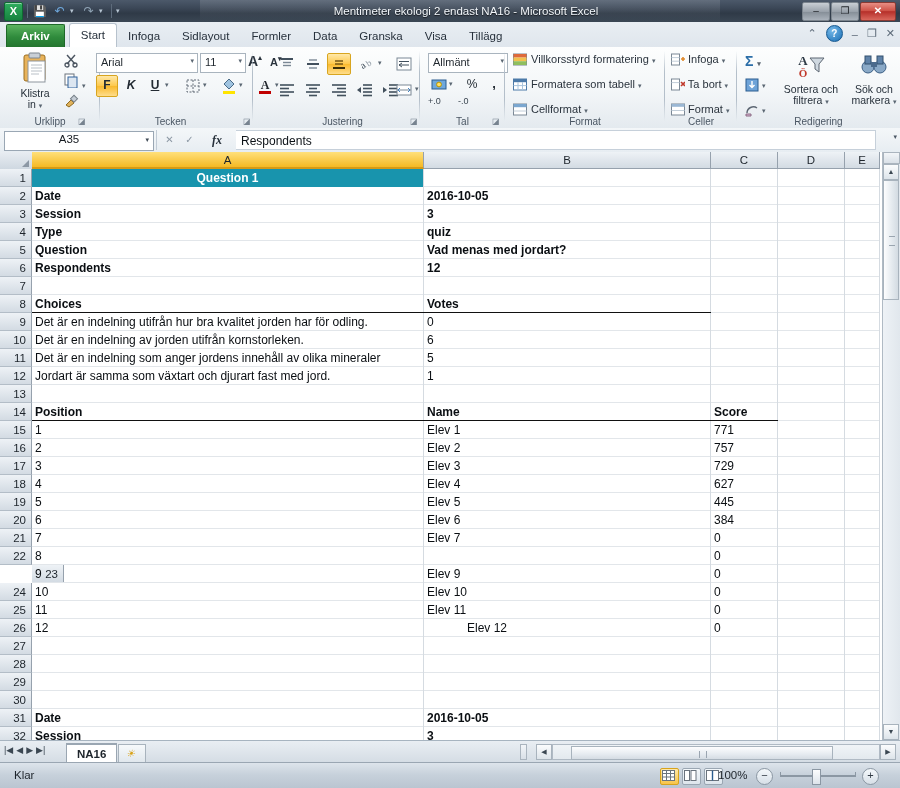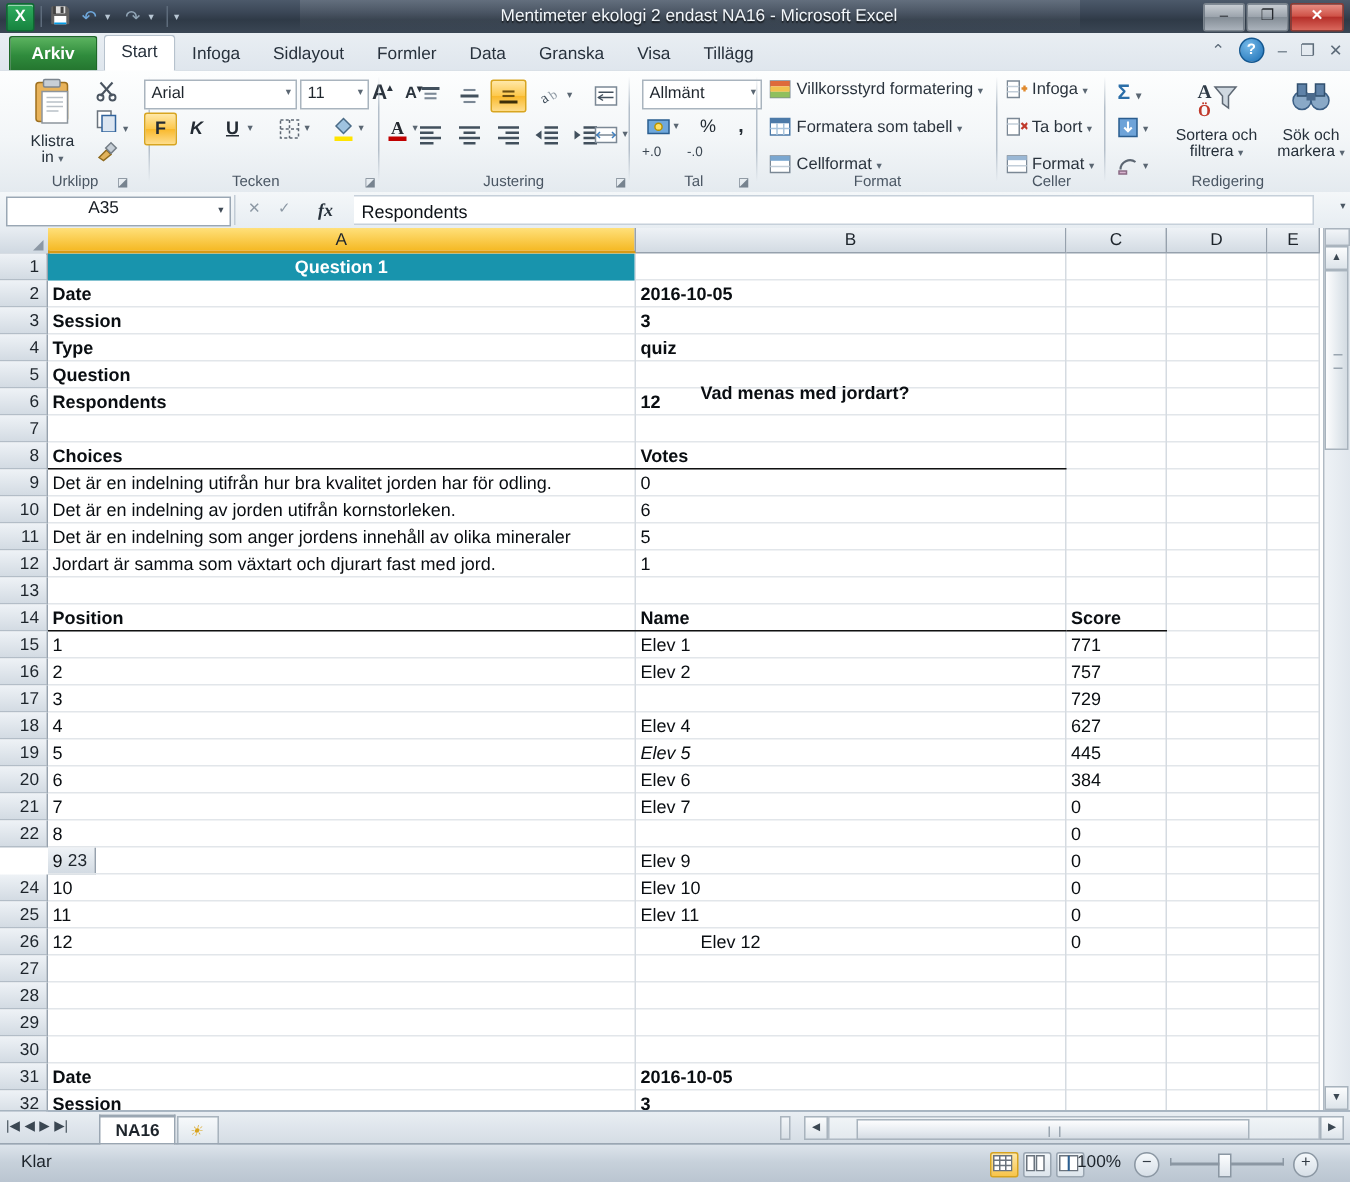--- a/index.html
+++ b/index.html
@@ -651,21 +651,21 @@
         <div class="gl-v" style="left: 812px;"></div>
         <div class="gl-v" style="left: 847px;"></div>
         <div class="cell qhdr" style="left: 0px; top: 0px; width: 391px; background: rgb(24, 148, 173);">Question 1</div>
         <div class="cell b" style="left: 0px; top: 18px; width: 392px;">Date</div>
         <div class="cell b" style="left: 392px; top: 18px; width: 287px;">2016-10-05</div>
         <div class="cell b" style="left: 0px; top: 36px; width: 392px;">Session</div>
         <div class="cell b" style="left: 392px; top: 36px; width: 287px;">3</div>
         <div class="cell b" style="left: 0px; top: 54px; width: 392px;">Type</div>
         <div class="cell b" style="left: 392px; top: 54px; width: 287px;">quiz</div>
         <div class="cell b" style="left: 0px; top: 72px; width: 392px;">Question</div>
-        <div class="cell b" style="left: 392px; top: 84px; width: 287px; margin-left: 40px;">Vad menas med jordart?</div>
+        <div class="cell b" style="left: 392px; top: 72px; width: 287px;">Vad menas med jordart?</div>
         <div class="cell b" style="left: 0px; top: 90px; width: 392px;">Respondents</div>
         <div class="cell b" style="left: 392px; top: 90px; width: 287px;">12</div>
         <div class="cell b uline" style="left: 0px; top: 126px; width: 392px;">Choices</div>
         <div class="cell b uline" style="left: 392px; top: 126px; width: 287px;">Votes</div>
         <div class="cell" style="left: 0px; top: 144px; width: 392px;">Det är en indelning utifrån hur bra kvalitet jorden har för odling.</div>
         <div class="cell" style="left: 392px; top: 144px; width: 287px;">0</div>
         <div class="cell" style="left: 0px; top: 162px; width: 392px;">Det är en indelning av jorden utifrån kornstorleken.</div>
         <div class="cell" style="left: 392px; top: 162px; width: 287px;">6</div>
         <div class="cell" style="left: 0px; top: 180px; width: 392px;">Det är en indelning som anger jordens innehåll av olika mineraler</div>
         <div class="cell" style="left: 392px; top: 180px; width: 287px;">5</div>
@@ -674,26 +674,27 @@
         <div class="cell b uline" style="left: 0px; top: 234px; width: 392px;">Position</div>
         <div class="cell b uline" style="left: 392px; top: 234px; width: 287px;">Name</div>
         <div class="cell b uline" style="left: 679px; top: 234px; width: 67px;">Score</div>
         <div class="cell" style="left: 0px; top: 252px; width: 392px;">1</div>
         <div class="cell" style="left: 392px; top: 252px; width: 287px;">Elev 1</div>
         <div class="cell" style="left: 679px; top: 252px; width: 67px;">771</div>
         <div class="cell" style="left: 0px; top: 270px; width: 392px;">2</div>
         <div class="cell" style="left: 392px; top: 270px; width: 287px;">Elev 2</div>
         <div class="cell" style="left: 679px; top: 270px; width: 67px;">757</div>
         <div class="cell" style="left: 0px; top: 288px; width: 392px;">3</div>
+        <div class="cell" style="left: 392px; top: 288px; width: 287px;">Elev 3</div>
         <div class="cell" style="left: 679px; top: 288px; width: 67px;">729</div>
         <div class="cell" style="left: 0px; top: 306px; width: 392px;">4</div>
         <div class="cell" style="left: 392px; top: 306px; width: 287px;">Elev 4</div>
         <div class="cell" style="left: 679px; top: 306px; width: 67px;">627</div>
         <div class="cell" style="left: 0px; top: 324px; width: 392px;">5</div>
-        <div class="cell" style="left: 392px; top: 324px; width: 287px; font-style: italic;">Elev 5</div>
+        <div class="cell" style="left: 392px; top: 324px; width: 287px;">Elev 5</div>
         <div class="cell" style="left: 679px; top: 324px; width: 67px;">445</div>
         <div class="cell" style="left: 0px; top: 342px; width: 392px;">6</div>
         <div class="cell" style="left: 392px; top: 342px; width: 287px;">Elev 6</div>
         <div class="cell" style="left: 679px; top: 342px; width: 67px;">384</div>
         <div class="cell" style="left: 0px; top: 360px; width: 392px;">7</div>
         <div class="cell" style="left: 392px; top: 360px; width: 287px;">Elev 7</div>
         <div class="cell" style="left: 679px; top: 360px; width: 67px;">0</div>
         <div class="cell" style="left: 0px; top: 378px; width: 392px;">8</div>
         <div class="cell" style="left: 679px; top: 378px; width: 67px;">0</div>
         <div class="cell" style="left: 0px; top: 396px; width: 392px;">9</div>

